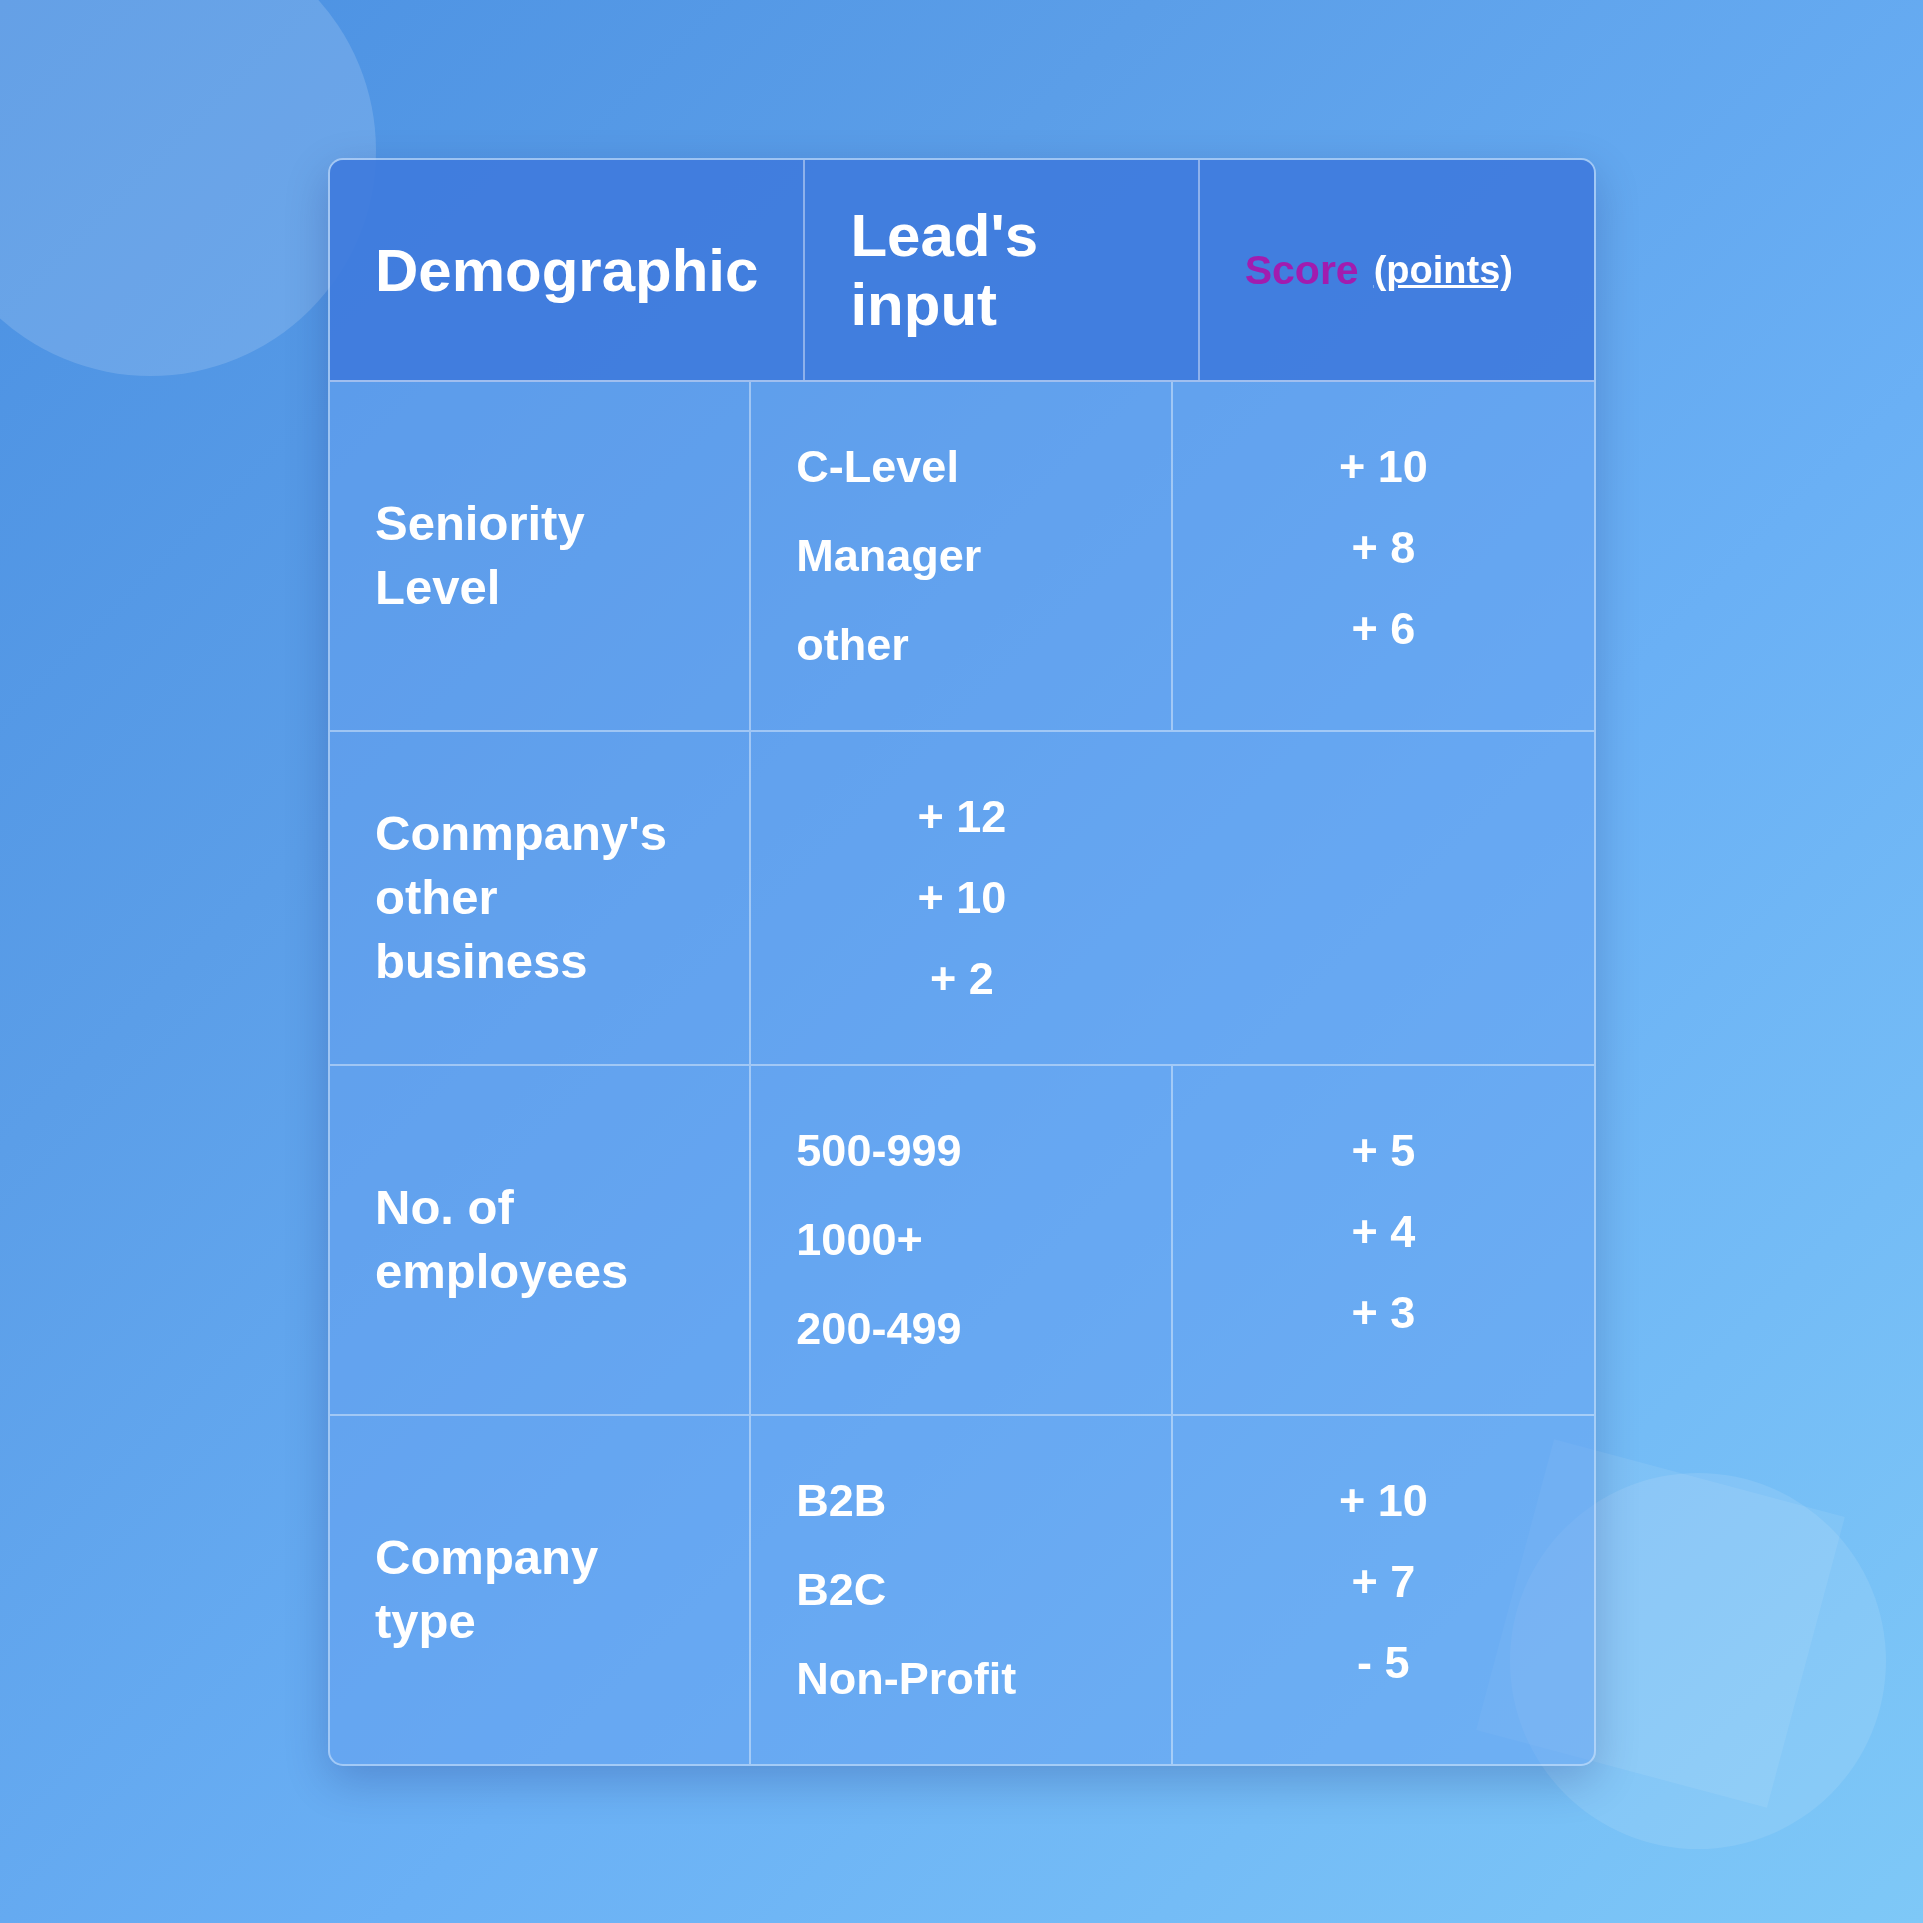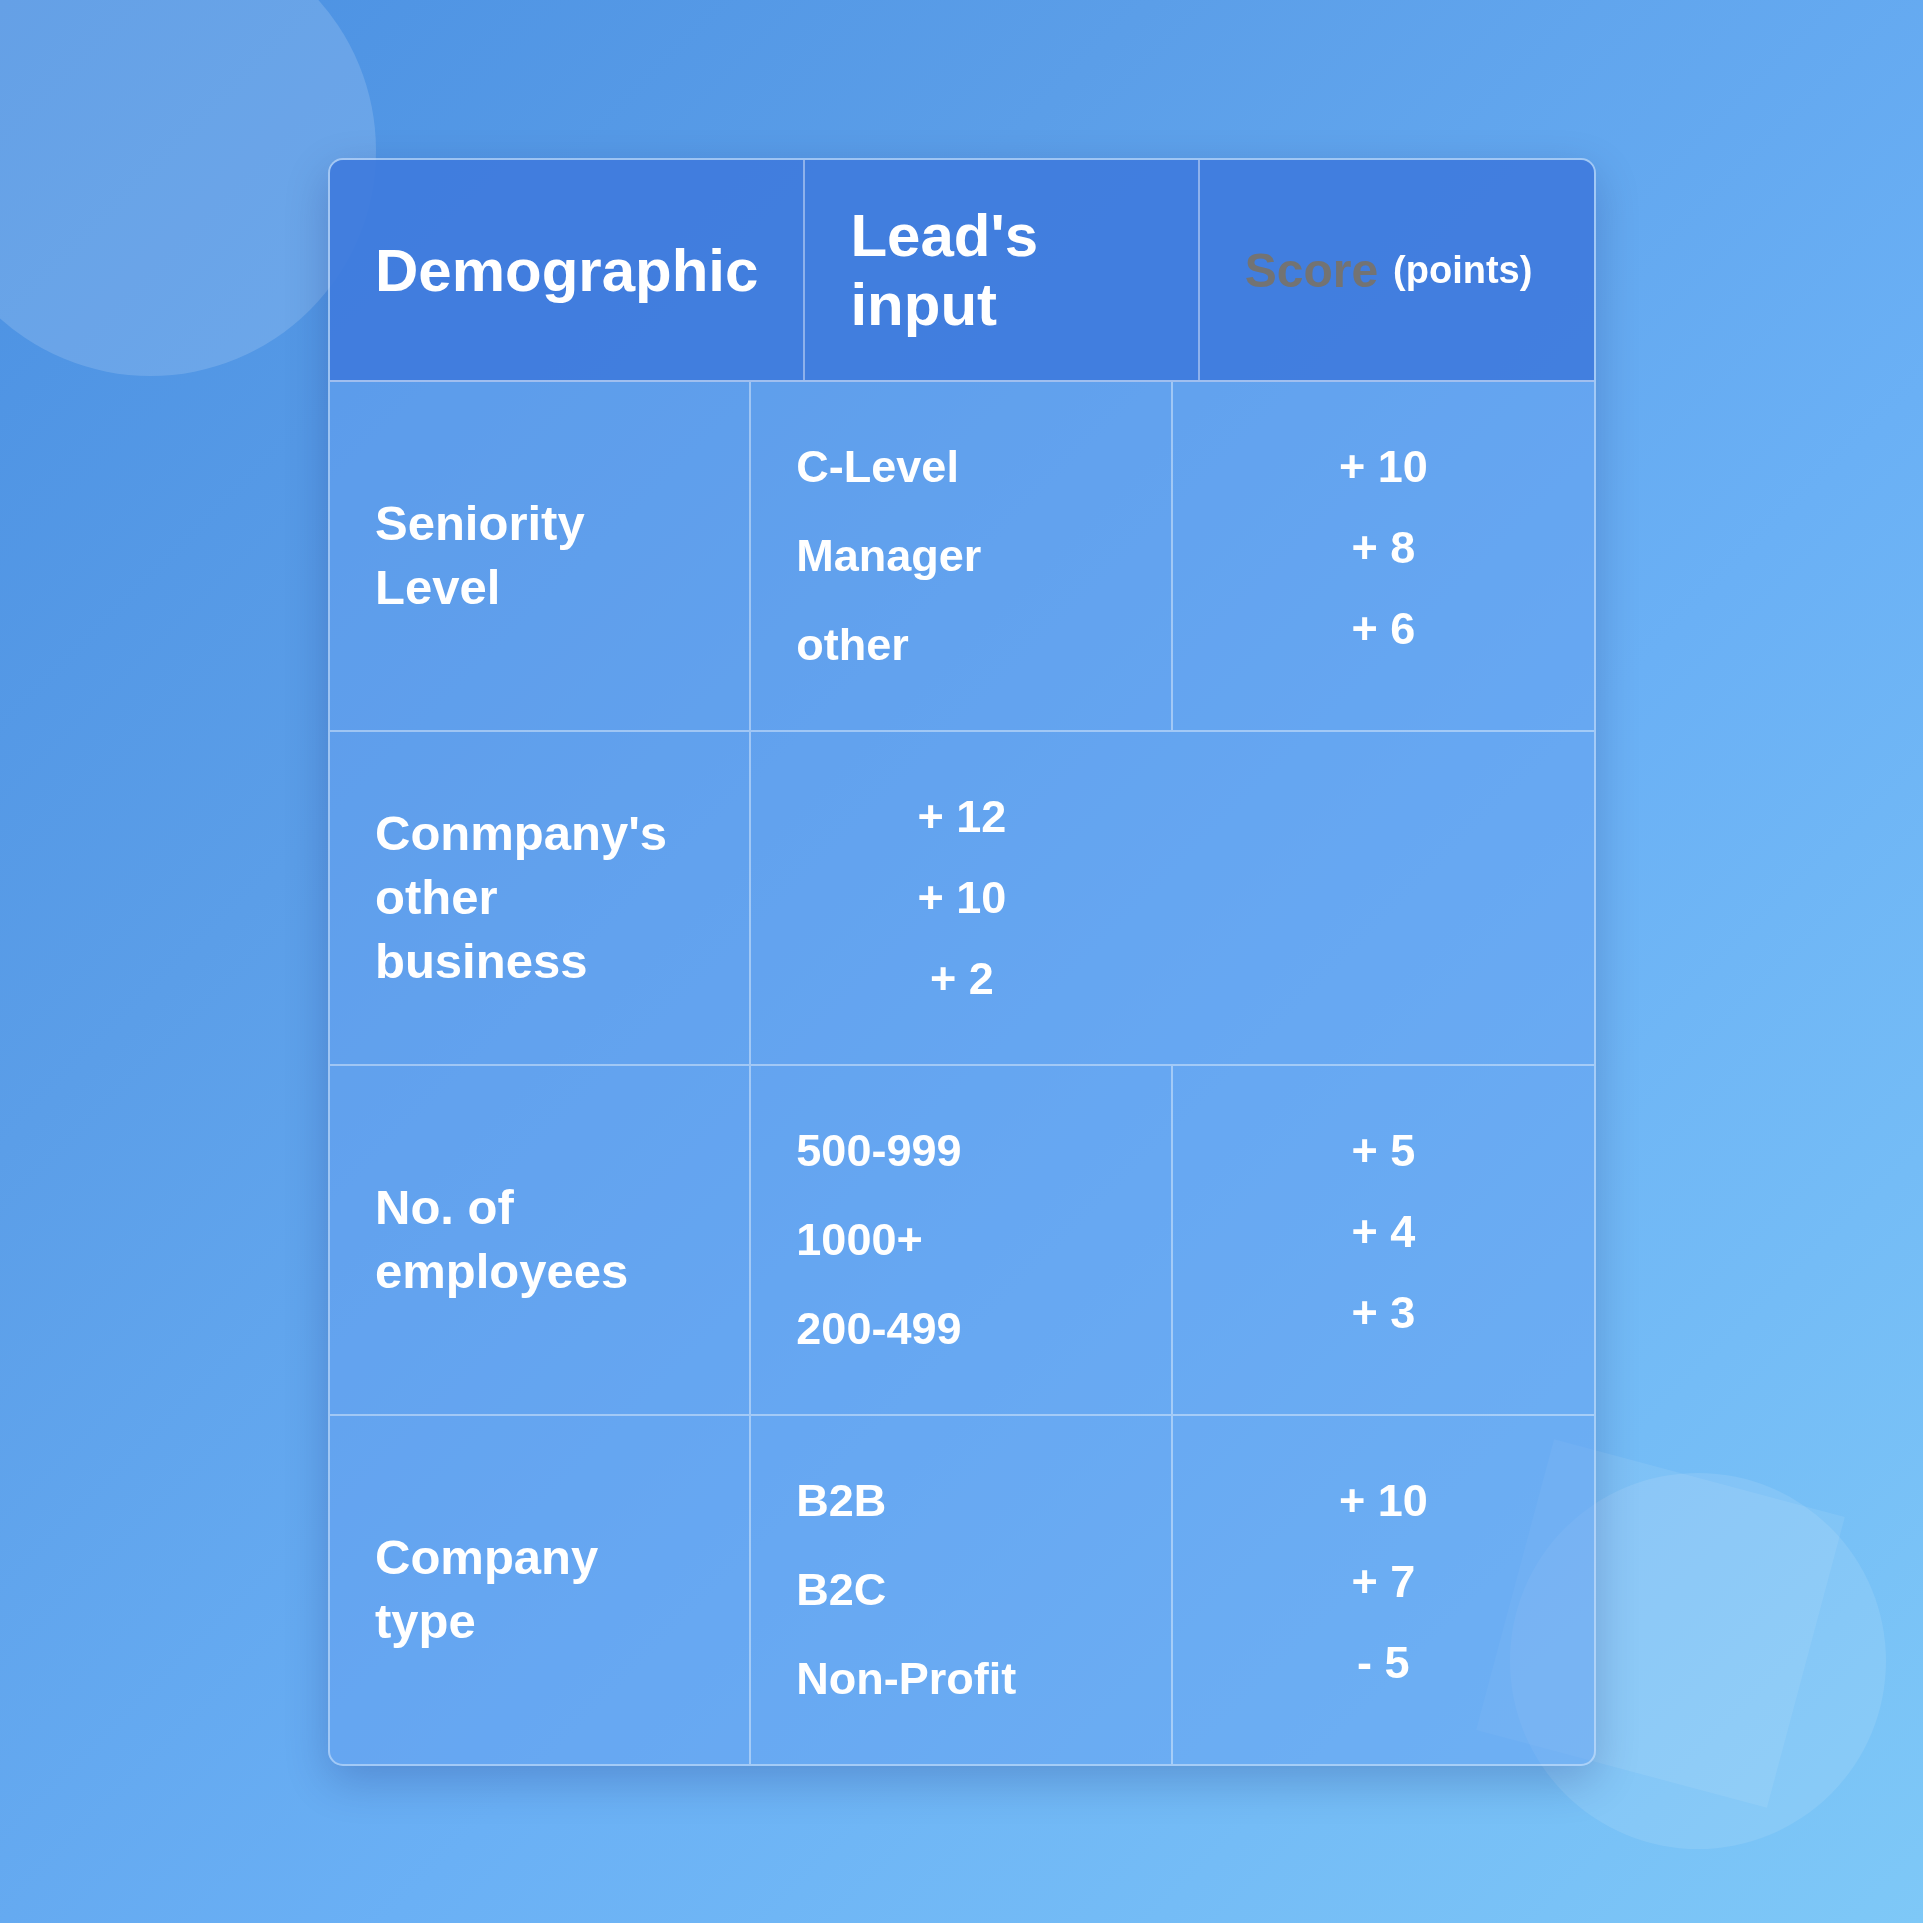--- a/index.html
+++ b/index.html
@@ -84,29 +84,30 @@
       border-right: 2.3px solid rgba(255, 255, 255, 0.4);
     }
 
     .header-cell-score {
       display: flex;
       align-items: center;
       gap: 15px;
     }
 
     .header-score-main {
-      font-size: 48px;
+      font-size: 41px;
       font-weight: 900;
-      color: #737373;
+      color: #a21caf;
     }
 
     .header-score-sub {
       font-size: 38px;
       font-weight: 700;
       color: #ffffff;
+      text-decoration: underline;
     }
 
     .table-body {
       display: flex;
       flex-direction: column;
     }
 
     .table-row {
       display: grid;
       grid-template-columns: 1fr 1fr 1fr;

